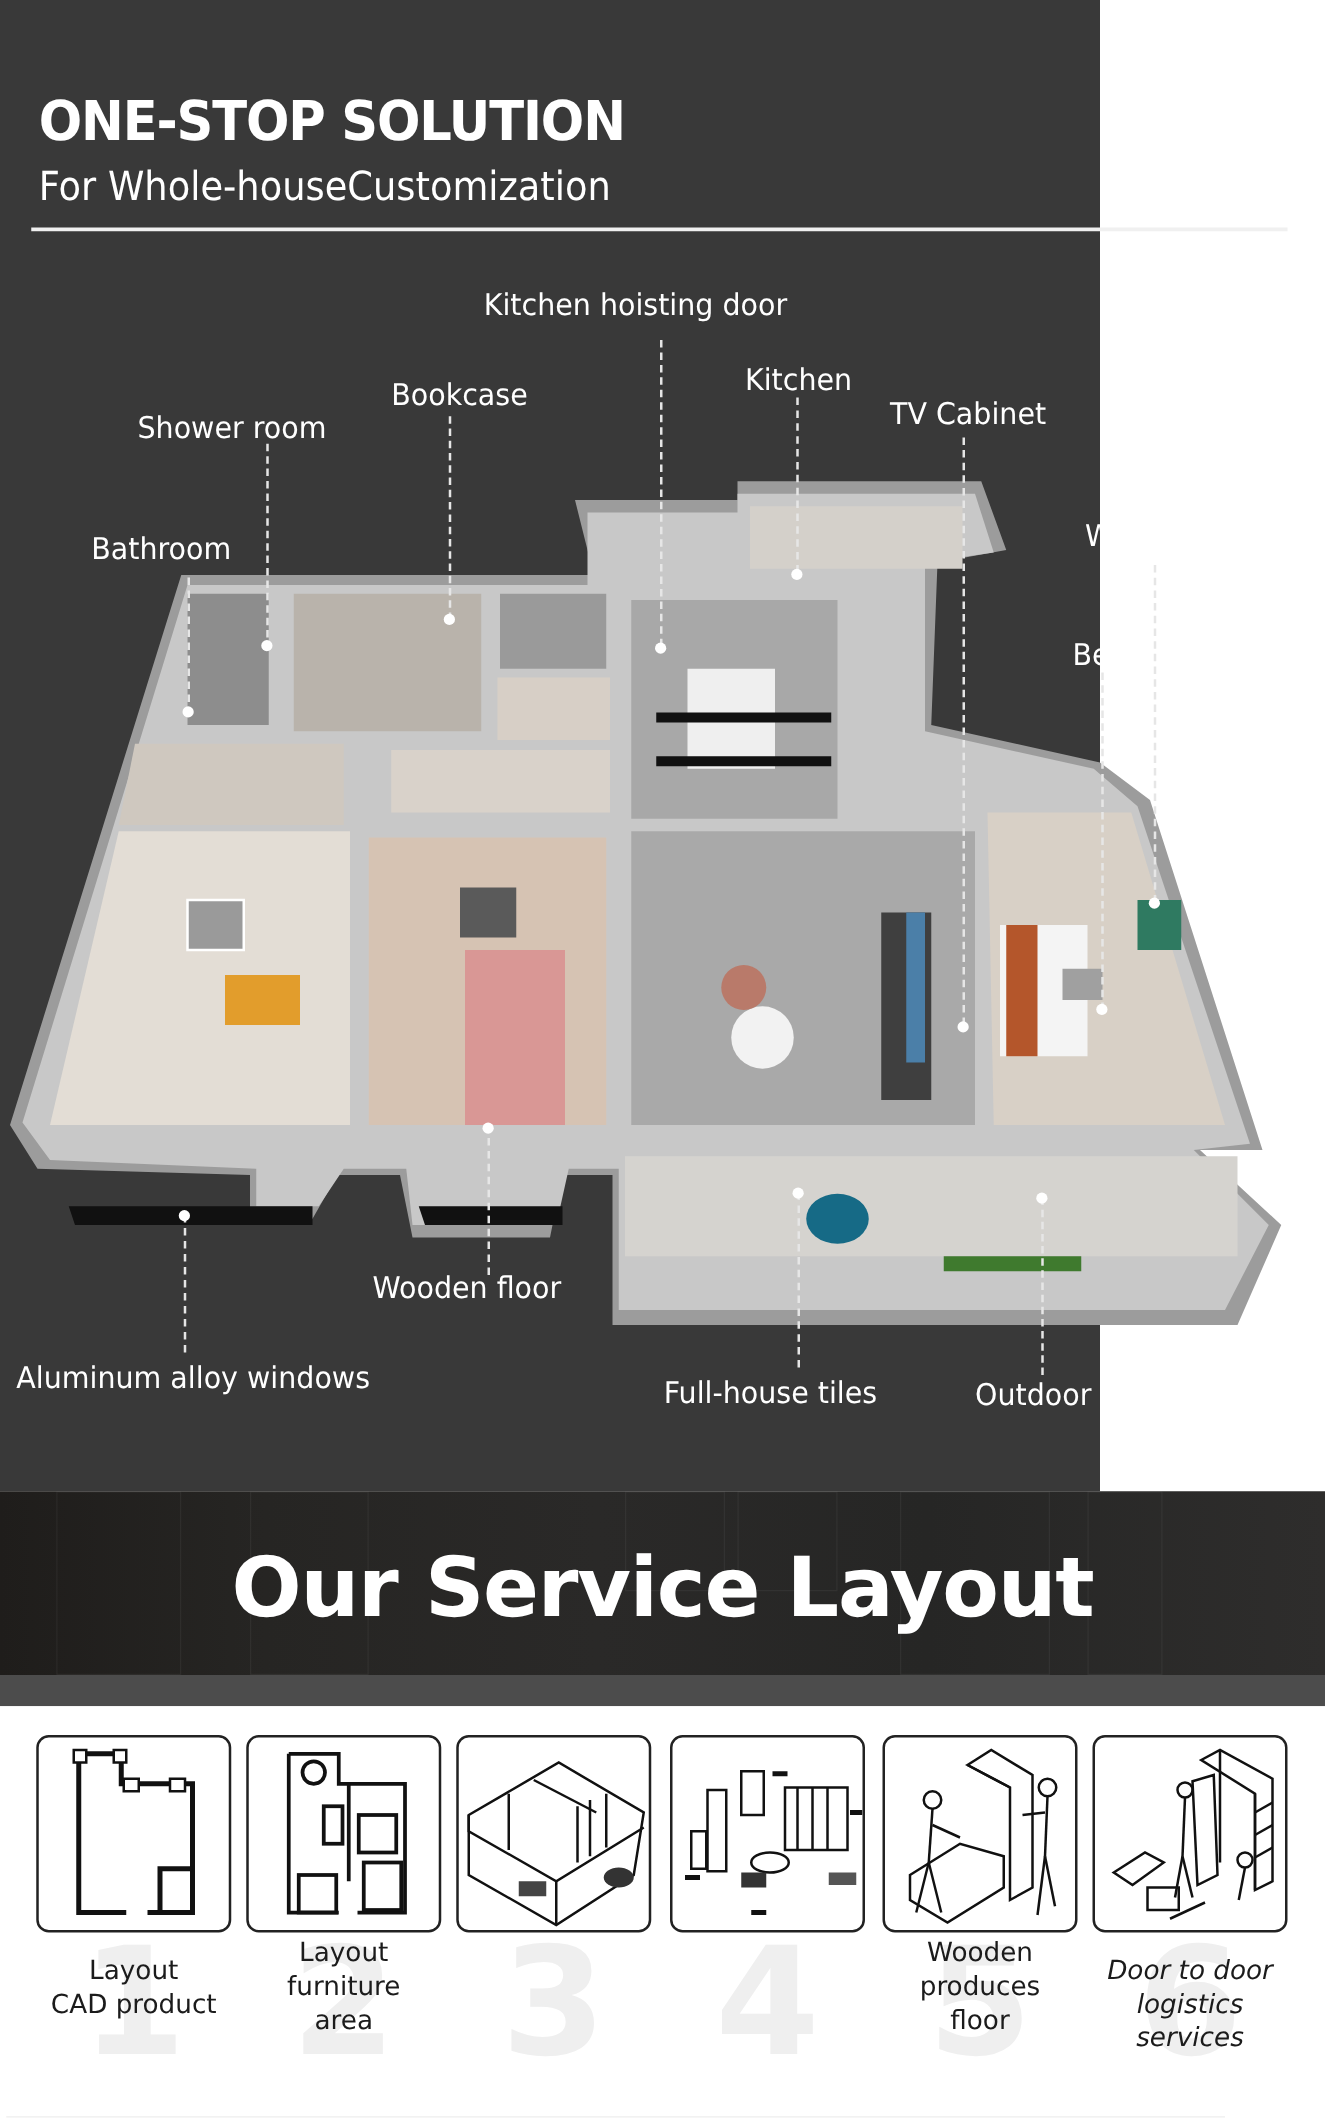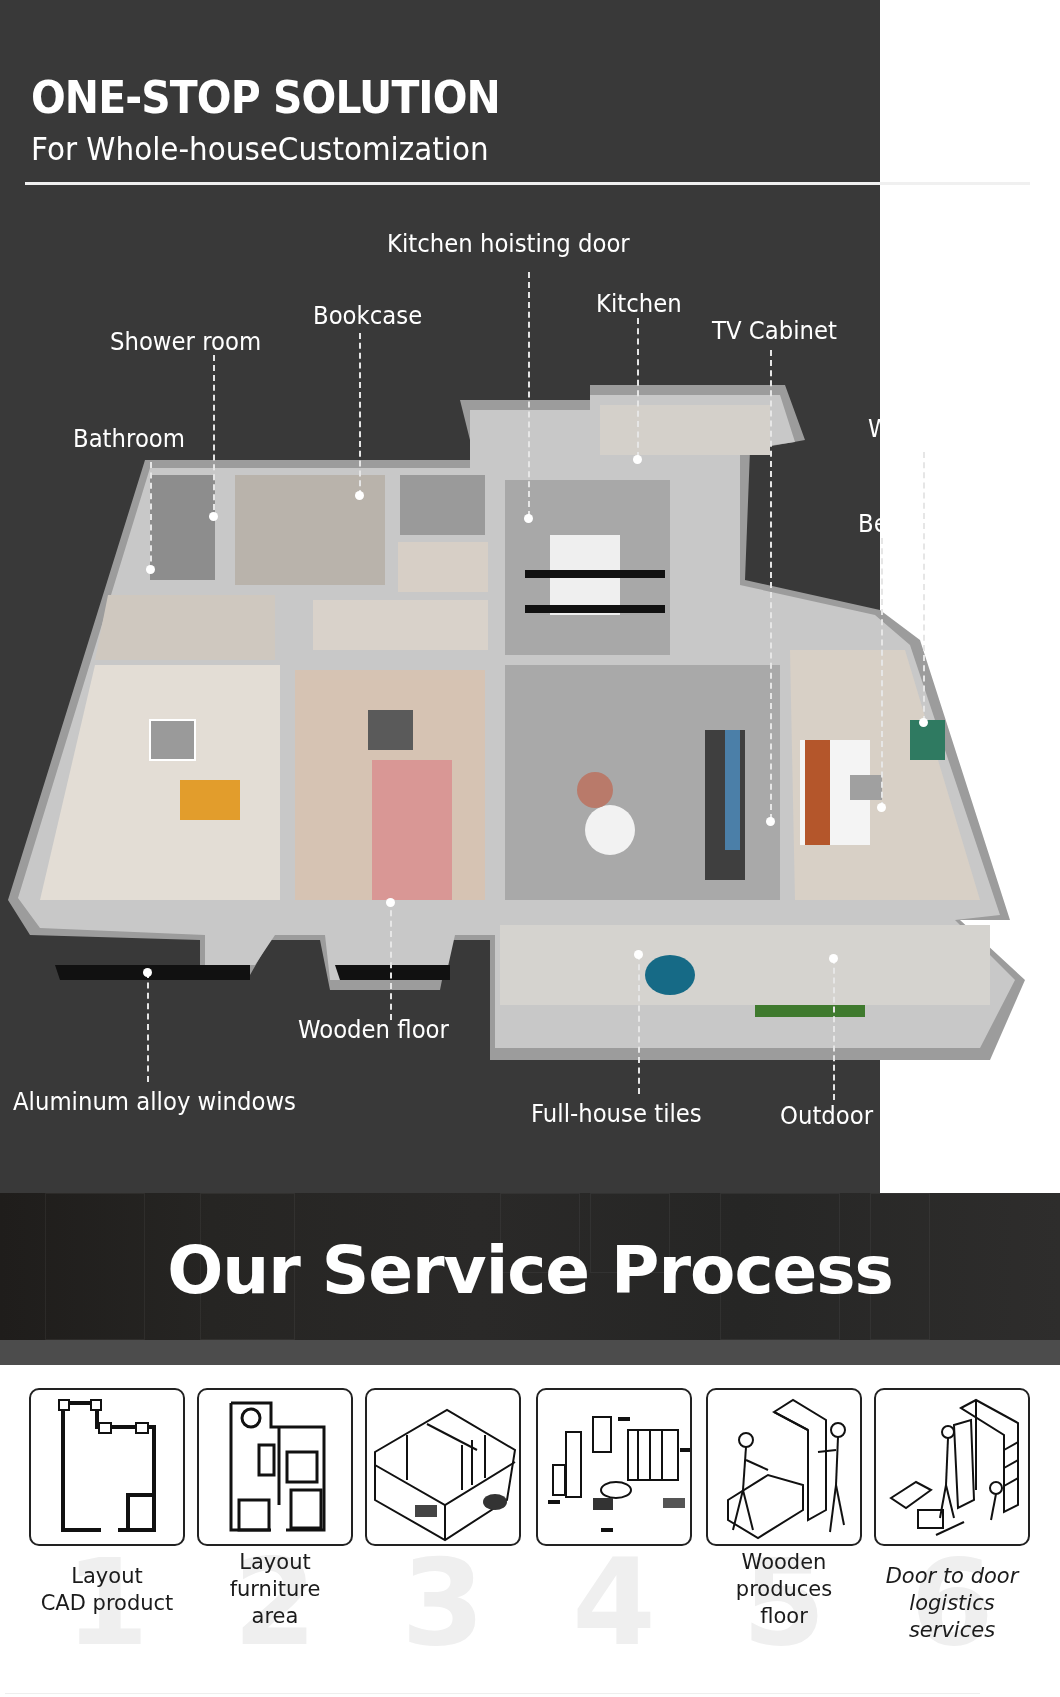--- a/index.html
+++ b/index.html
@@ -123,21 +123,21 @@
 </div>
 
 <div class="banner">
   <div class="tile" style="left:45px;top:0;width:100px;height:147px;"></div>
   <div class="tile" style="left:200px;top:0;width:95px;height:147px;"></div>
   <div class="tile" style="left:500px;top:0;width:80px;height:80px;"></div>
   <div class="tile" style="left:590px;top:0;width:80px;height:80px;"></div>
   <div class="tile" style="left:720px;top:0;width:120px;height:147px;"></div>
   <div class="tile" style="left:870px;top:0;width:60px;height:147px;"></div>
 </div>
-<div class="banner-title">Our Service Process</div>
+<div class="banner-title">Our Service Layout</div>
 <div class="banner-strip"></div>
 
 <div class="steps">
 
   <div class="step" style="left:29px;">
     <div class="num">1</div>
     <div class="box">
       <svg viewBox="0 0 156 158" width="156" height="158">
         <g fill="none" stroke="#111" stroke-width="4">
           <polyline points="32,13 32,140 70,140"></polyline>

